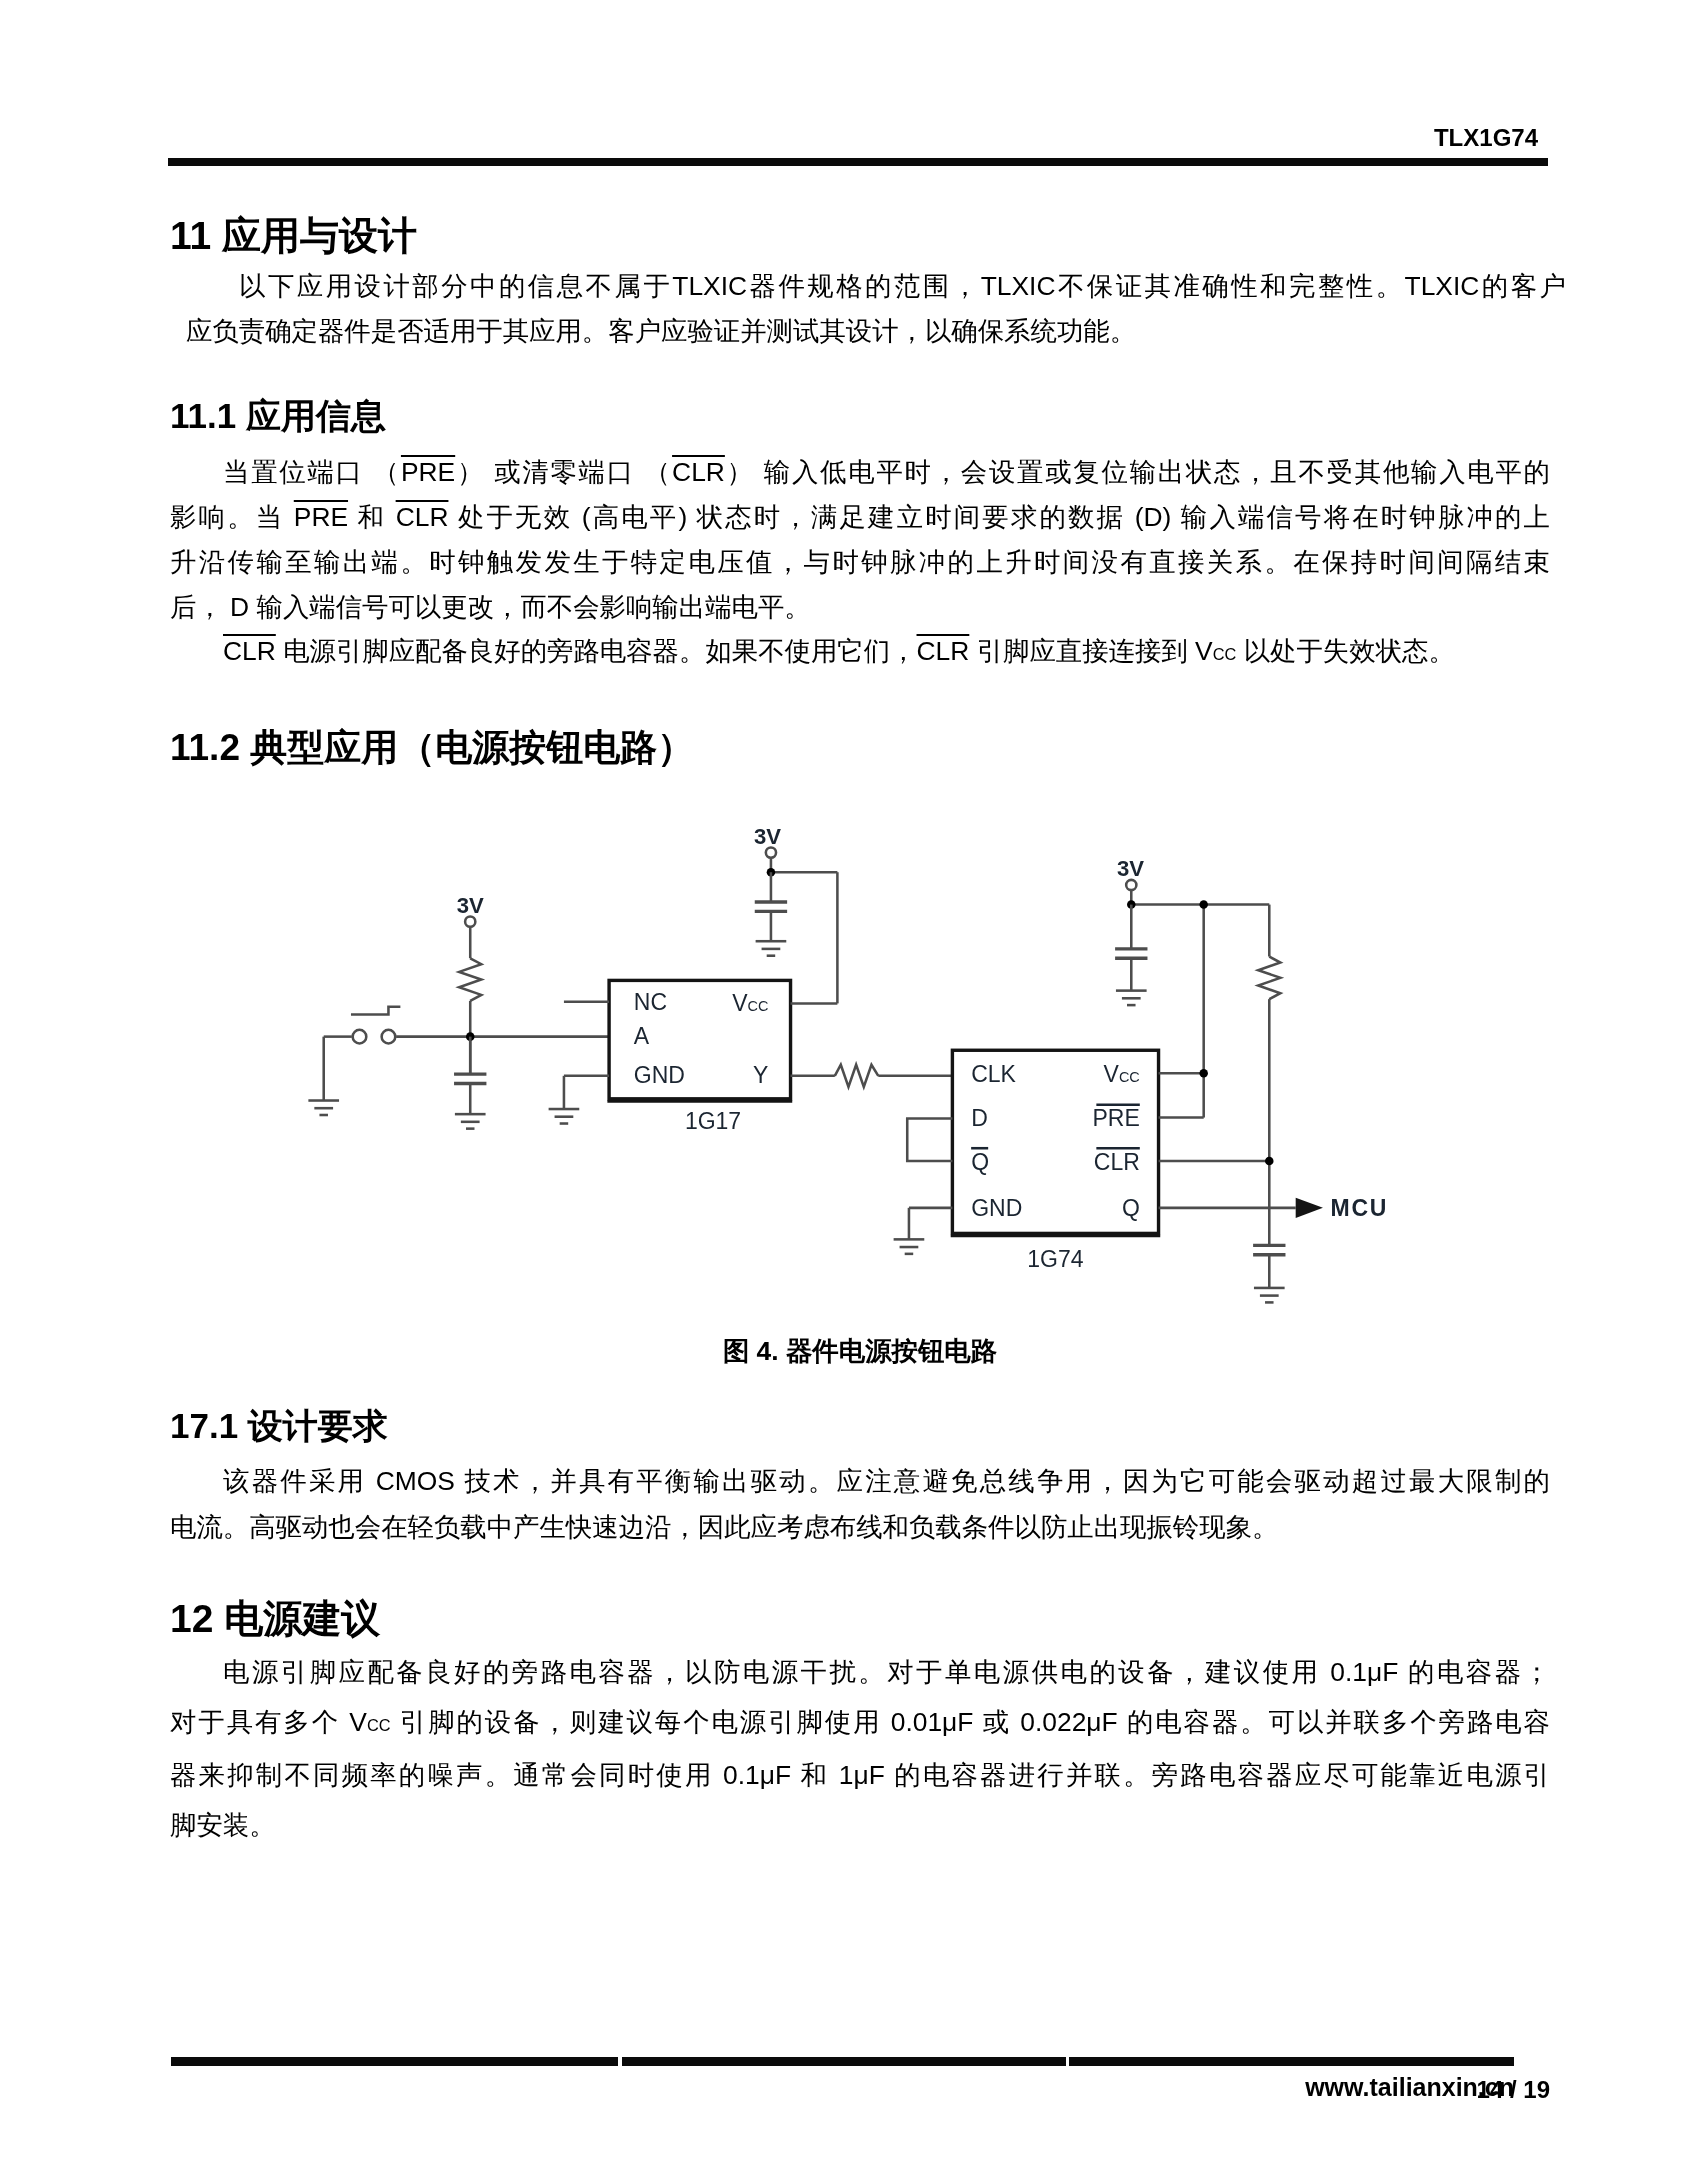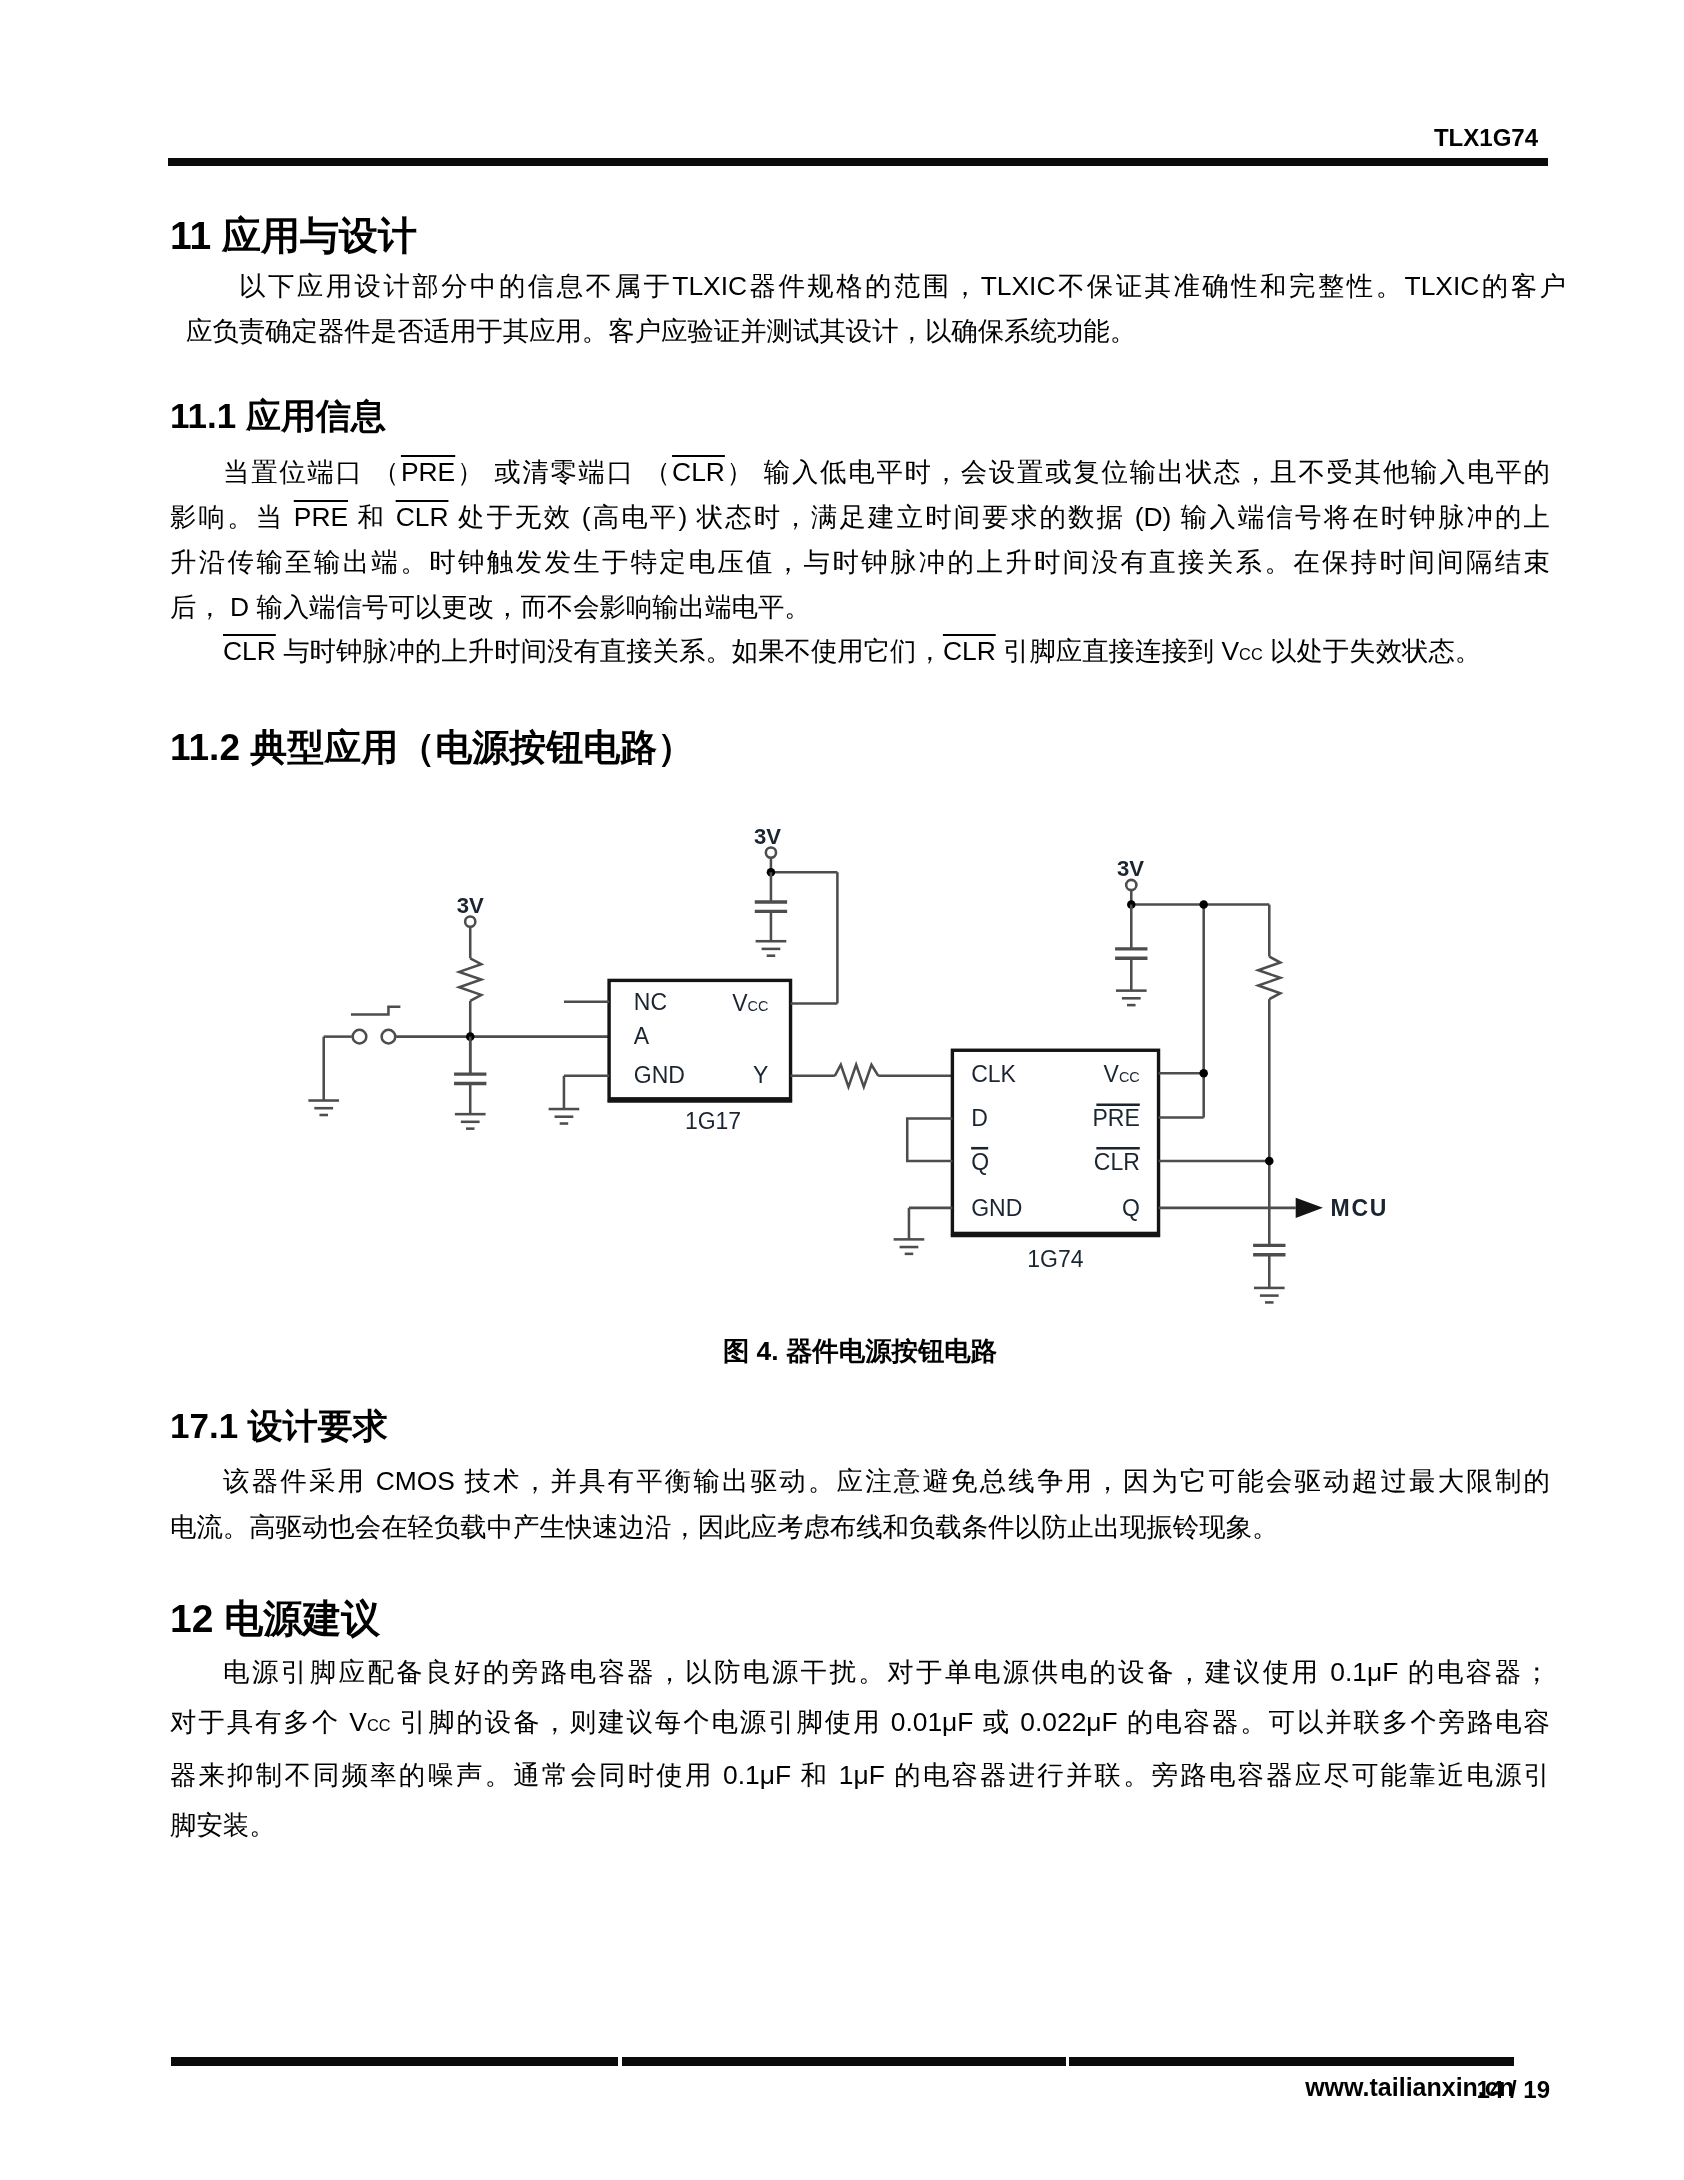--- a/index.html
+++ b/index.html
@@ -39,21 +39,21 @@
     </div>
 
   <div class="abs h2" style="left:170px;top:394px;">11.1 应用信息</div>
   <div class="abs body-text" style="left:170px;top:450px;">
       <div class="tl fill"><span>当置位端口 （</span><span class="ov">PRE</span><span>） 或清零端口 （</span><span class="ov">CLR</span><span>） 输入低电平时，会设置或复位输出状态，且不受其他输入电平的</span></div>
       <div class="tl fill"><span>影响。当 </span><span class="ov">PRE</span><span> 和 </span><span class="ov">CLR</span><span> 处于无效 (高电平) 状态时，满足建立时间要求的数据 (D) 输入端信号将在时钟脉冲的上</span></div>
       <div class="tl fill"><span>升沿传输至输出端。时钟触发发生于特定电压值，与时钟脉冲的上升时间没有直接关系。在保持时间间隔结束</span></div>
       <div class="tl"><span>后， D 输入端信号可以更改，而不会影响输出端电平。</span></div>
     </div>
   <div class="abs body-text" style="left:170px;top:629px;">
-      <div class="tl"><span class="ov">CLR</span><span> 与时钟脉冲的上升时间没有直接关系。如果不使用它们，</span><span class="ov">CLR</span><span> 引脚应直接连接到 V</span><span class="subcc">CC</span><span> 以处于失效状态。</span></div>
+      <div class="tl"><span class="ov">CLR</span><span> 电源引脚应配备良好的旁路电容器。如果不使用它们，</span><span class="ov">CLR</span><span> 引脚应直接连接到 V</span><span class="subcc">CC</span><span> 以处于失效状态。</span></div>
     </div>
 
   <div class="abs h2" style="left:170px;top:726px;font-size:37px;">11.2 典型应用（电源按钮电路）</div>
 
   <svg class="abs" style="left:0;top:809px;" width="1685" height="520" viewBox="0 950 1978 610">
 
     <g stroke="#4d4d4d" stroke-width="3" fill="none">
       <circle cx="552" cy="1082" r="6" fill="#ffffff"></circle>
       <line x1="552" y1="1088" x2="552" y2="1125"></line>
       <path d="M552 1125 L565 1132 L539 1141 L565 1150 L539 1159 L565 1168 L552 1175"></path>

